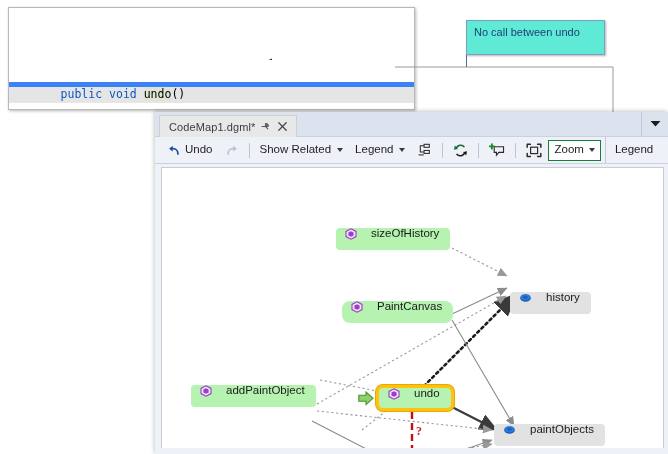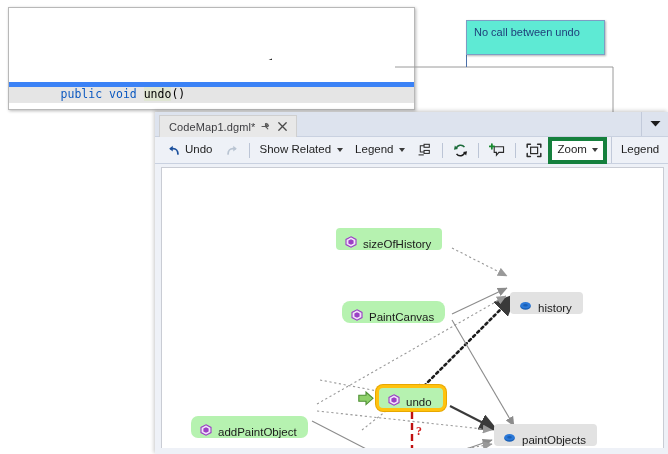--- a/index.html
+++ b/index.html
@@ -69,32 +69,32 @@
     position:relative;height:26px;background:#eef1f7;
     border-bottom:1px solid #c9d1e0;
     display:flex;align-items:center;padding-left:6px;gap:0;
     font-size:11.5px;color:#1e1e1e;white-space:nowrap;
   }
   .tb-item{display:flex;align-items:center;gap:4px;height:21px;padding:0 5px;border:1px solid transparent;}
   .tb-label{line-height:1;}
   .tb-caret{width:0;height:0;border-left:3.5px solid transparent;border-right:3.5px solid transparent;border-top:4px solid #3a3a3a;margin-left:2px;}
   .tb-sep{width:1px;height:15px;background:#bcc5d6;margin:0 4px;}
   .tb-icon{display:flex;align-items:center;justify-content:center;}
-  #zoom-box{border:4px solid #15803d;background:#fff;padding:1px 5px 1px 5px;height:17px;display:flex;align-items:center;gap:3px;}
+  #zoom-box{border:1px solid #15803d;background:#fff;padding:1px 5px 1px 5px;height:17px;display:flex;align-items:center;gap:3px;}
   #toolbar-right-sep{width:1px;height:26px;background:#c2cada;margin-left:4px;}
 
   #canvas{
     position:absolute;left:6px;top:55px;width:501px;height:281px;
     background:#ffffff;border:1px solid #c9ccd4;overflow:hidden;
   }
   #canvas-svg{position:absolute;left:0;top:0;}
 
   
   .node{
-    position:absolute;display:flex;align-items:flex-end;gap:6px;
+    position:absolute;display:flex;align-items:flex-start;gap:14px;
     border-radius:4px;font-size:11.5px;color:#1b1b1b;
     padding:0 11px 0 9px;height:22px;box-sizing:border-box;
     white-space:nowrap;
   }
   .node.green{background:#b6f2b0;}
   .node.gray{background:#e2e2e2;}
   .node.selected{
     background:#b6f2b0;border:3px solid #ffc20e;border-radius:7px;
     box-shadow:0 0 0 1px #e8a800;height:26px;
   }
@@ -342,21 +342,21 @@
     <div class="node selected" style="left:214px;top:217px;">
       <span>
         <svg width="12" height="12" viewBox="0 0 12 12">
             <polygon points="6,0.8 11,3.4 11,8.6 6,11.2 1,8.6 1,3.4" fill="#f2e4fb" stroke="#9a3fc4" stroke-width="1.1"></polygon>
             <polygon points="6,3.3 8.6,4.6 8.6,7.4 6,8.7 3.4,7.4 3.4,4.6" fill="#9a3fc4"></polygon>
           </svg>
       </span>
       <span class="node-label">undo</span>
     </div>
 
-    <div class="node green" style="left:29px;top:248px;border-radius:7px;">
+    <div class="node green" style="left:29px;top:217px;">
       <span>
         <svg width="12" height="12" viewBox="0 0 12 12">
             <polygon points="6,0.8 11,3.4 11,8.6 6,11.2 1,8.6 1,3.4" fill="#f2e4fb" stroke="#9a3fc4" stroke-width="1.1"></polygon>
             <polygon points="6,3.3 8.6,4.6 8.6,7.4 6,8.7 3.4,7.4 3.4,4.6" fill="#9a3fc4"></polygon>
           </svg>
       </span>
       <span class="node-label">addPaintObject</span>
     </div>
 
     <div class="node gray" style="left:332px;top:256px;">

